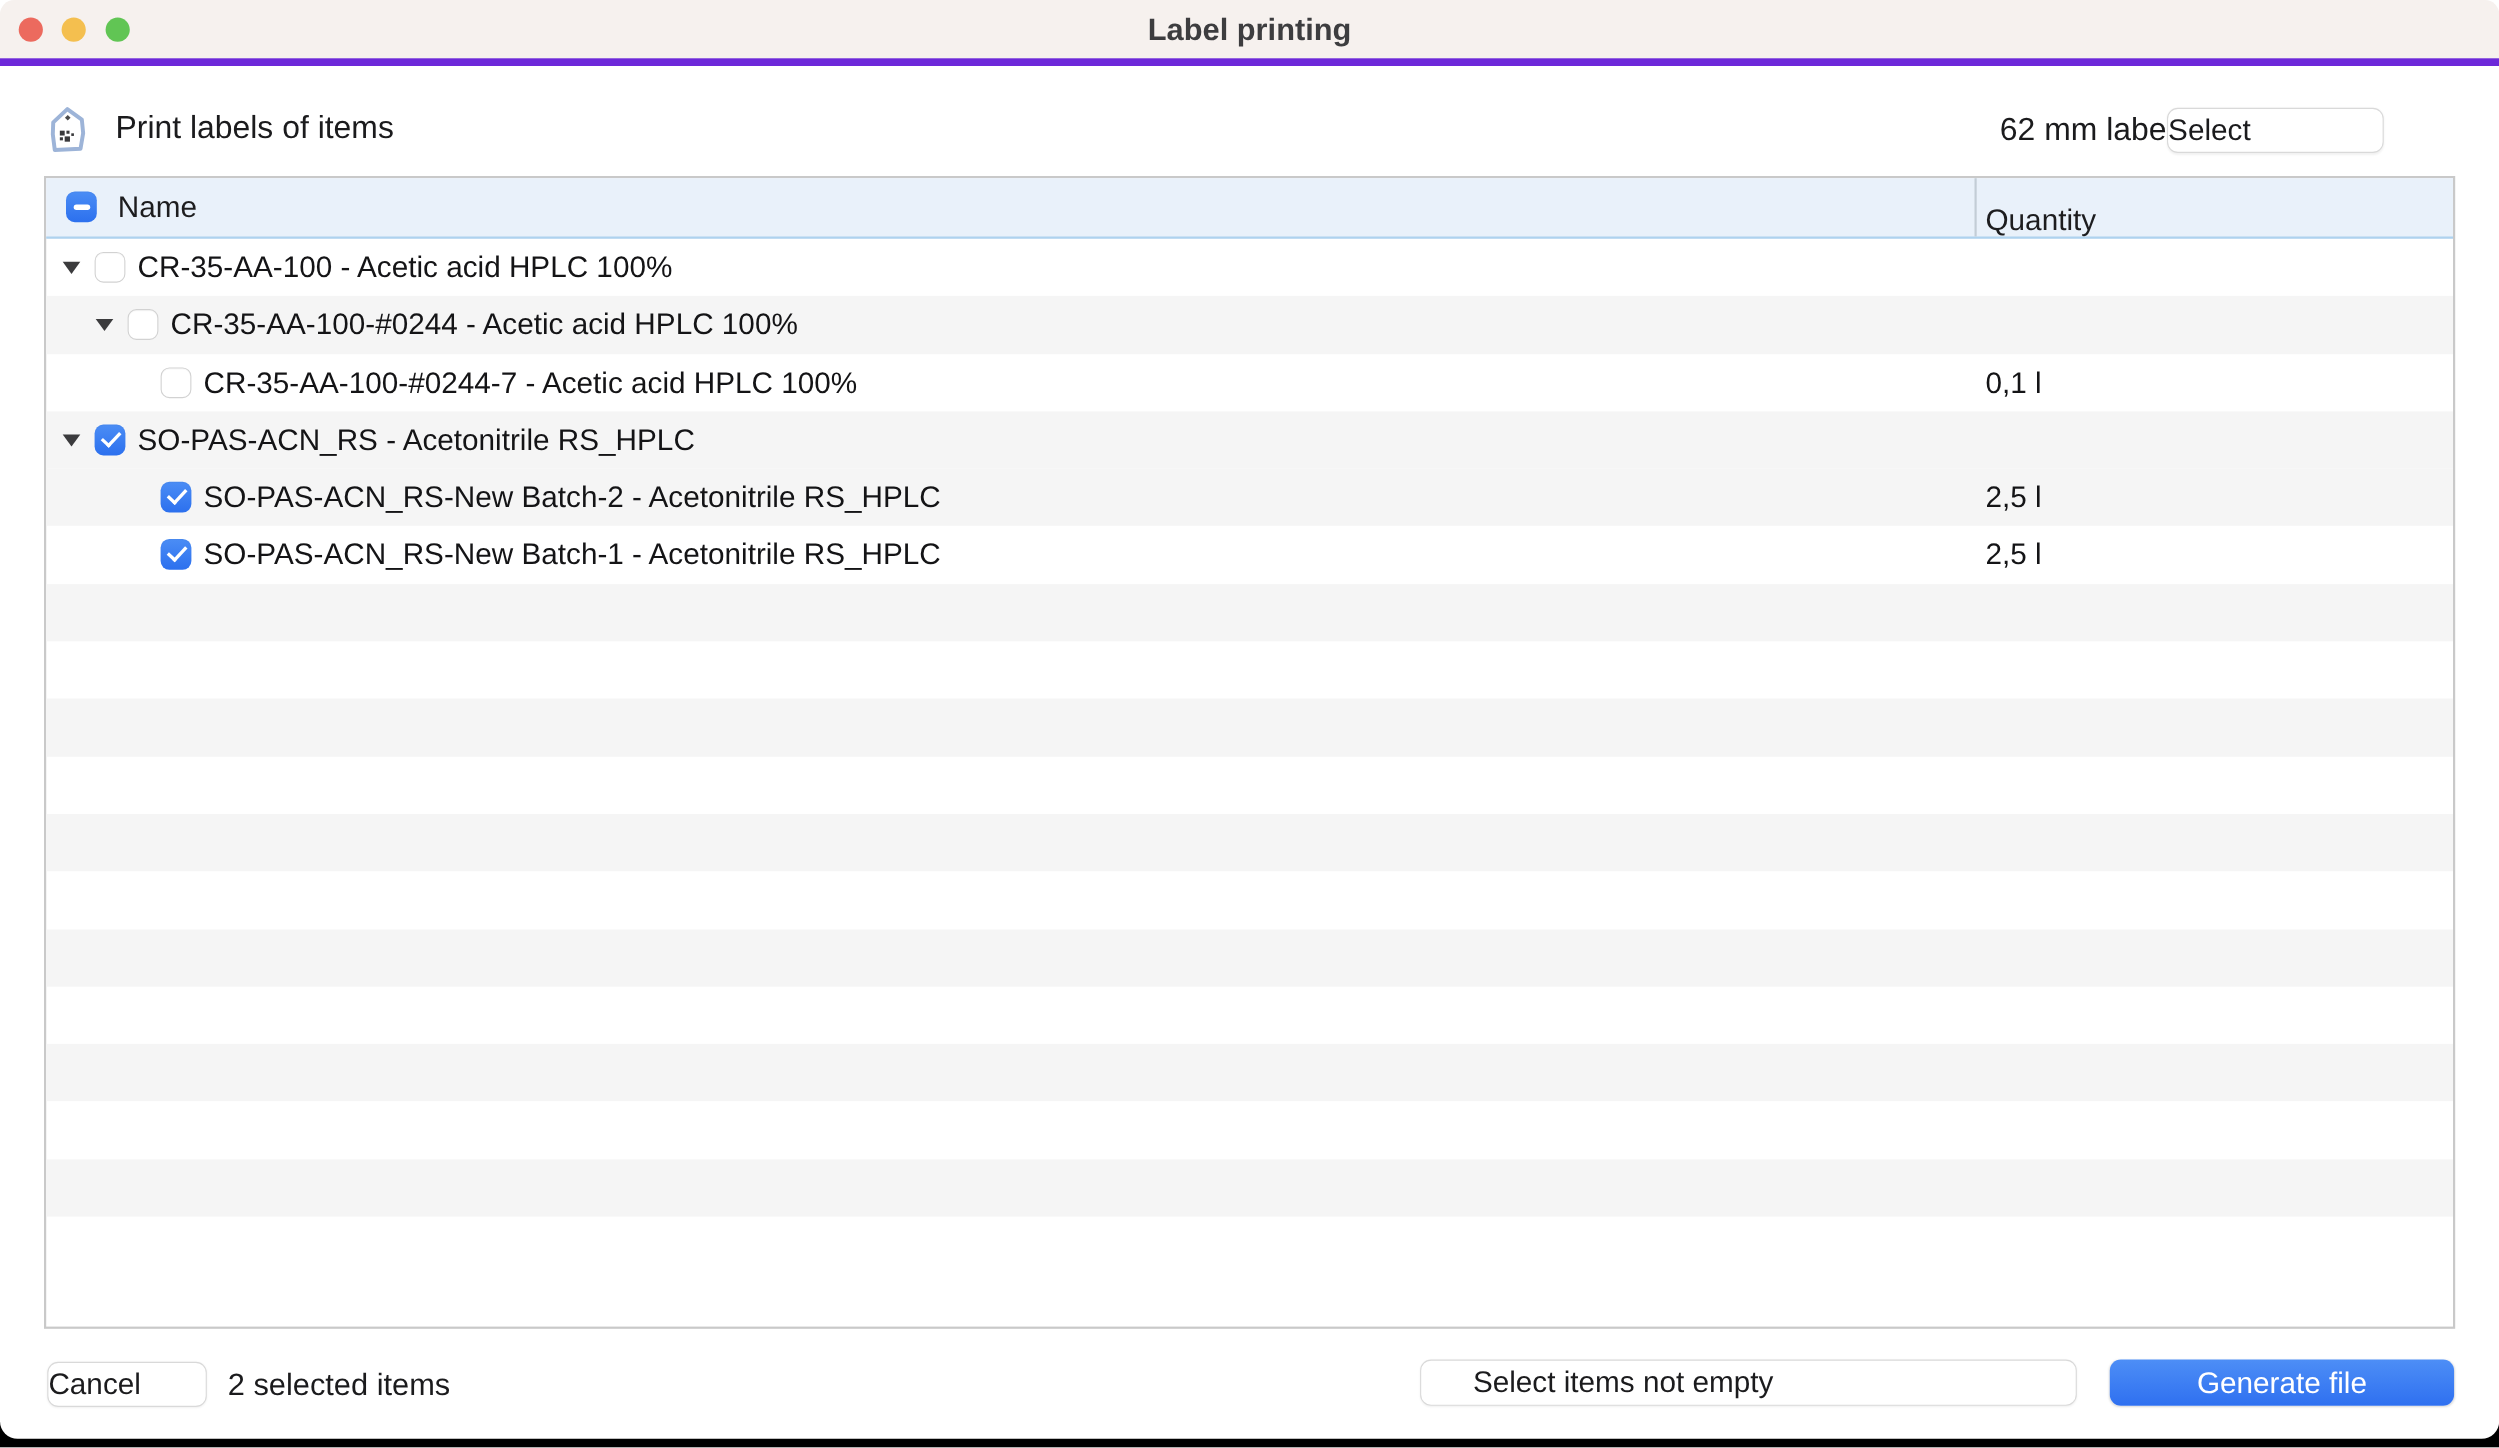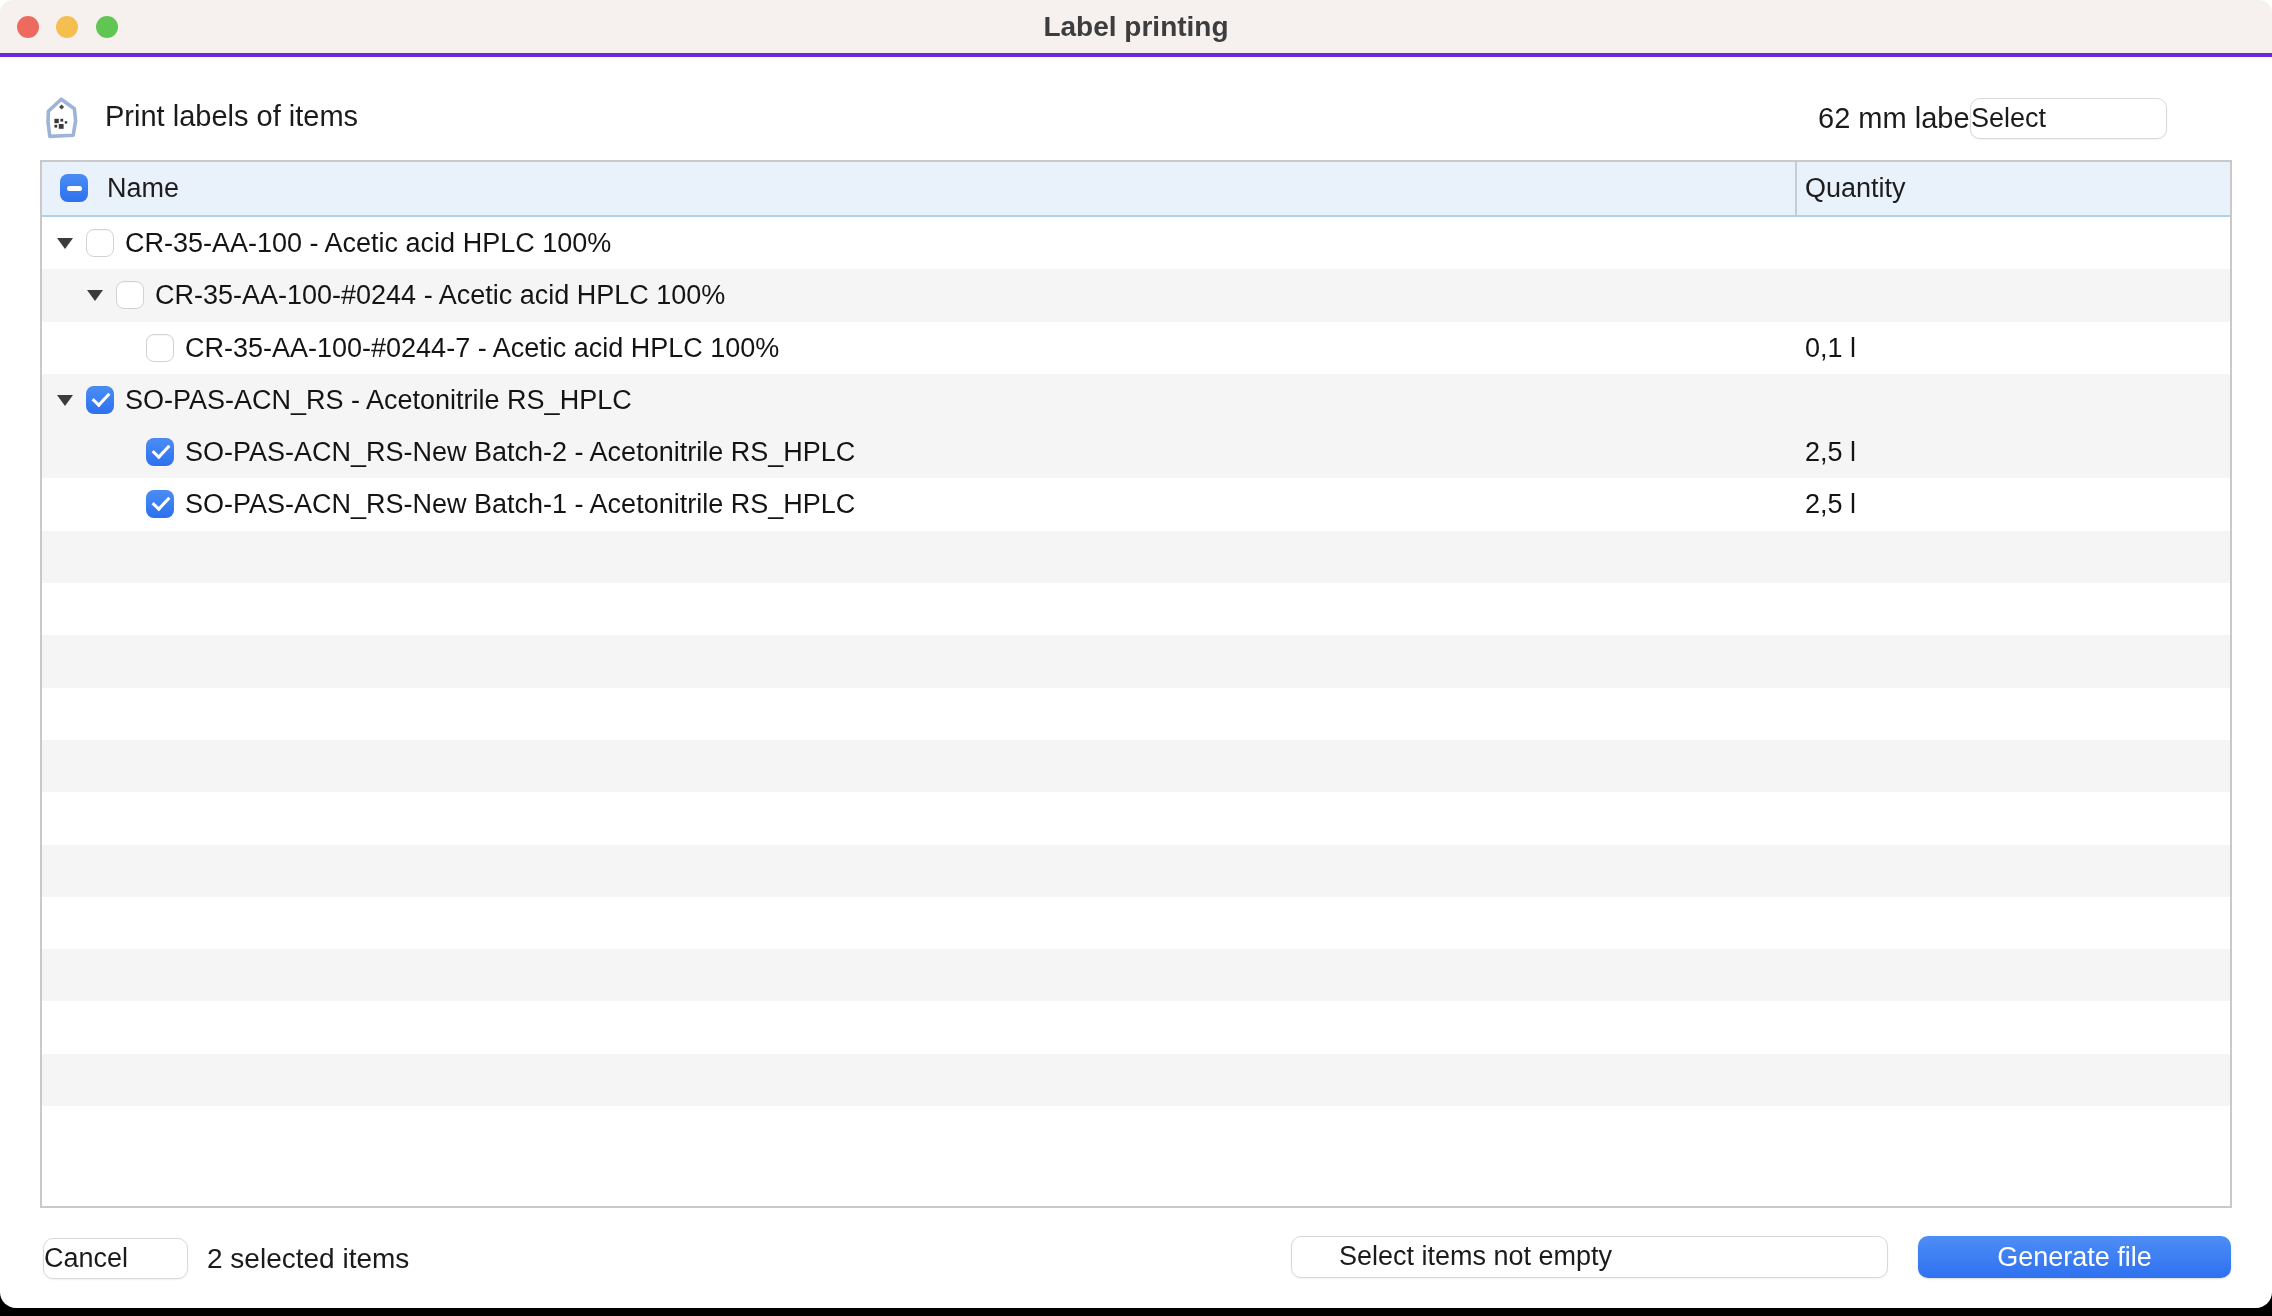--- a/index.html
+++ b/index.html
@@ -6,21 +6,21 @@
   body{width:2272px;height:1316px;position:relative;overflow:hidden;
        font-family:"Liberation Sans","DejaVu Sans",sans-serif;color:#151517;}
 
   .desktop-strip{position:absolute;left:0;top:1292px;width:2272px;height:24px;background:#000;}
 
   .window{position:absolute;left:0;top:0;width:2272px;height:1308px;background:#ffffff;
           border-radius:13px 13px 16px 16px;overflow:hidden;z-index:1;}
 
   
   .titlebar{position:absolute;left:0;top:0;width:100%;height:53px;background:#f6f1ee;
-            border-bottom:4px solid #6d28d9;}
+            border-bottom:7px solid #6d28d9;}
   .titlebar .title{position:absolute;left:0;right:0;top:0;height:53px;line-height:53px;
                    text-align:center;font-size:28px;font-weight:700;color:#3d3d3f;}
   .traffic{position:absolute;top:16px;width:22px;height:22px;border-radius:50%;}
   .t-red{left:17px;background:#ec6a5e;}
   .t-yellow{left:56px;background:#f4bf4f;}
   .t-green{left:96px;background:#61c554;}
 
   
   .toolbar-title{position:absolute;left:105px;top:100px;font-size:29px;color:#1b1b1d;}
   .label-icon{position:absolute;left:42px;top:94px;}
@@ -29,21 +29,21 @@
        font-size:27px;color:#1b1b1d;cursor:default;
        box-shadow:0 1px 2px rgba(0,0,0,0.06);}
   .select-btn{position:absolute;left:1970px;top:98px;width:197px;height:41px;line-height:38px;}
 
   
   .table{position:absolute;left:40px;top:160px;width:2192px;height:1048px;
          box-sizing:border-box;border:2px solid #c9c9c9;background:#fff;}
   .thead{position:relative;height:55px;background:#e9f1fa;border-bottom:2px solid #aed2ee;
          box-sizing:border-box;}
   .thead .col-name{position:absolute;left:65px;top:0;height:49px;line-height:53px;font-size:27px;color:#1d1d1f;}
-  .thead .col-qty{position:absolute;left:1763px;top:0;height:36px;line-height:53px;font-size:27px;color:#1d1d1f;}
+  .thead .col-qty{position:absolute;left:1763px;top:12px;height:36px;line-height:53px;font-size:27px;color:#1d1d1f;}
   .thead .divider{position:absolute;left:1753px;top:0;width:2px;height:53px;background:#c3cdd6;}
   .hdr-cb{position:absolute;left:18px;top:13px;}
 
   .tbody{position:relative;}
   .row{position:relative;height:52.3px;}
   .row.alt{background:#f5f5f5;}
   .row .name{position:absolute;top:0;height:52.3px;line-height:52.3px;font-size:27px;color:#141416;white-space:nowrap;}
   .row .qty{position:absolute;left:1763px;top:0;height:52.3px;line-height:52.3px;font-size:27px;color:#141416;}
 
   .tri{position:absolute;top:21px;width:0;height:0;

